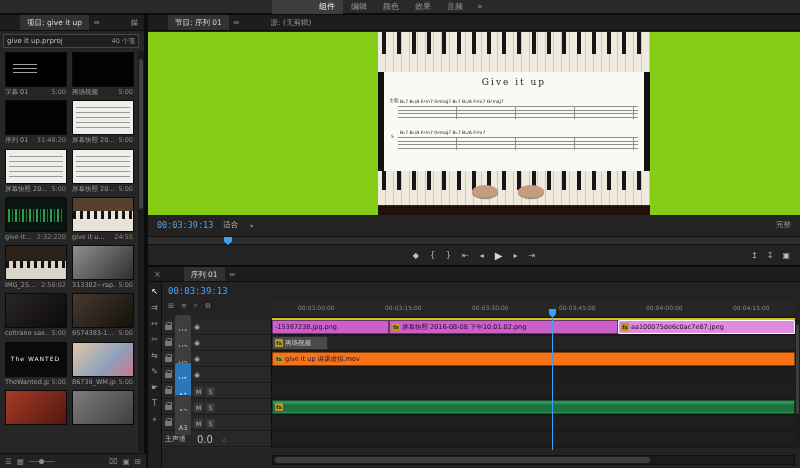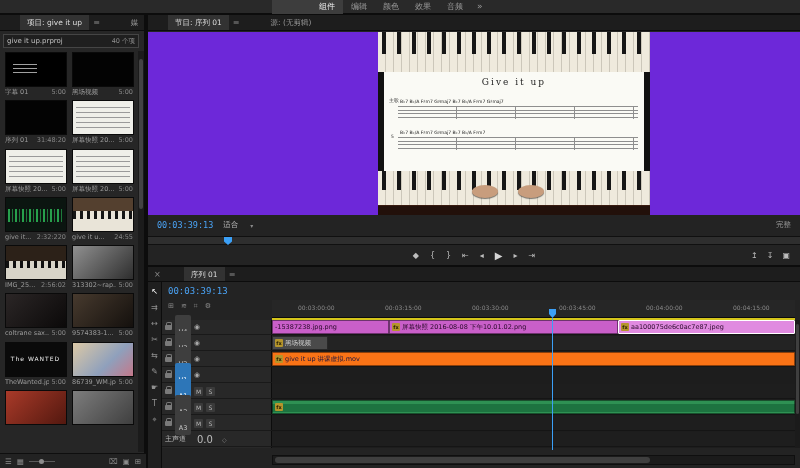--- a/index.html
+++ b/index.html
@@ -57,21 +57,21 @@
   .pscroll { position:absolute; right:0; top:36px; bottom:16px; width:6px; background:#1b1b1b; }
   .pscroll .sthumb { position:absolute; left:1px; top:8px; width:4px; height:150px; background:#434343; border-radius:2px; }
   .pbottom { position:absolute; left:0; bottom:0; width:146px; height:15px; background:#222; border-top:1px solid #0e0e0e;
       display:flex; align-items:center; gap:5px; padding:0 5px; font-size:7.5px; color:#8c8c8c; }
   .zslider { width:26px; height:1px; background:#5a5a5a; position:relative; }
   .zslider::after { content:""; position:absolute; left:10px; top:-2px; width:5px; height:5px; border-radius:50%; background:#8c8c8c; }
   .pbottom .spacer { flex:1; }
 
   
   .monitor { position:absolute; left:148px; top:15px; width:652px; height:250px; background:#232323; }
-  .varea { position:absolute; left:0; top:17px; width:652px; height:183px; background:#6d28d9; }
+  .varea { position:absolute; left:0; top:17px; width:652px; height:183px; background:#84cc16; }
   .vframe { position:absolute; left:230px; top:0; width:272px; height:183px; background:#111; }
   .kbd { position:absolute; left:0; width:272px; background:repeating-linear-gradient(90deg,#efeadd 0 7px,#ccc7ba 7px 8px); }
   .kbd.top { top:0; height:40px; }
   .kbd.bot { top:139px; height:34px; }
   .bkeys { position:absolute; left:0; top:0; width:100%; height:55%;
       background:repeating-linear-gradient(90deg,transparent 0 4px,#161616 4px 8px,transparent 8px 15px); }
   .score { position:absolute; left:6px; right:6px; top:40px; height:99px; background:#fafaf5; }
   .stitle { text-align:center; margin-top:5px; font-size:9px; letter-spacing:2px; color:#1e1e1e; font-family:"DejaVu Serif","Liberation Serif",serif; }
   .ssection { position:absolute; left:5px; top:25px; font-size:5px; color:#333; }
   .chordrow { position:absolute; left:16px; right:4px; font-size:4.5px; color:#222; white-space:nowrap; overflow:hidden; }

